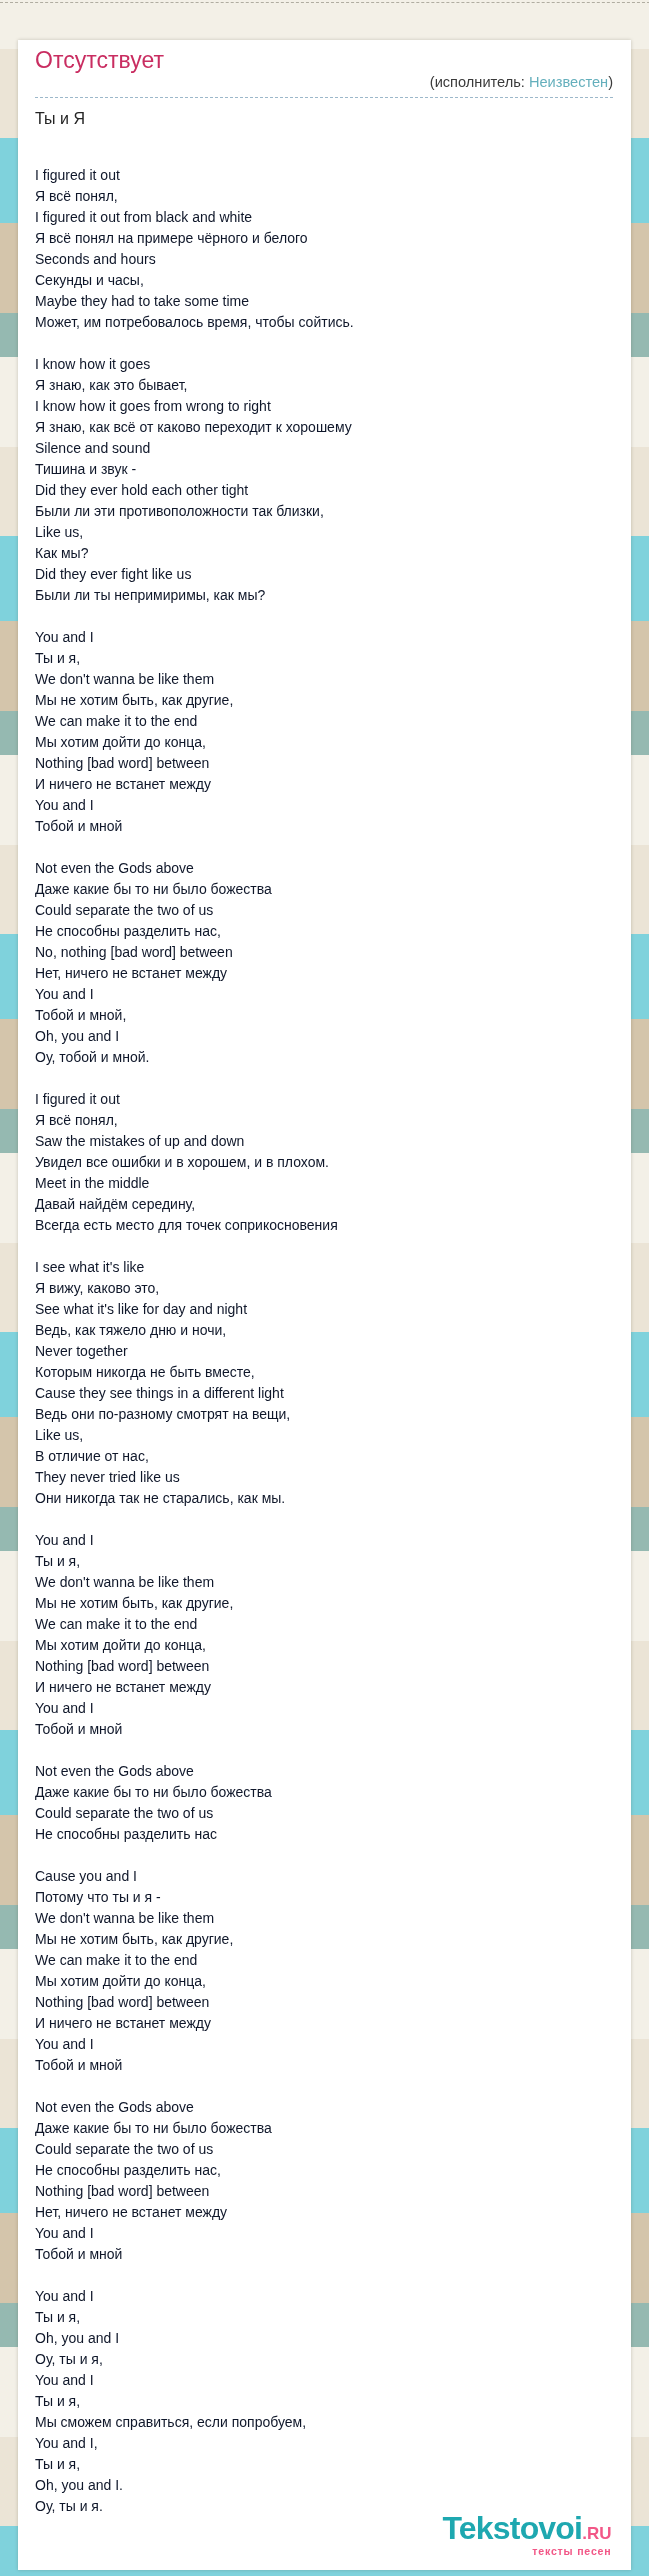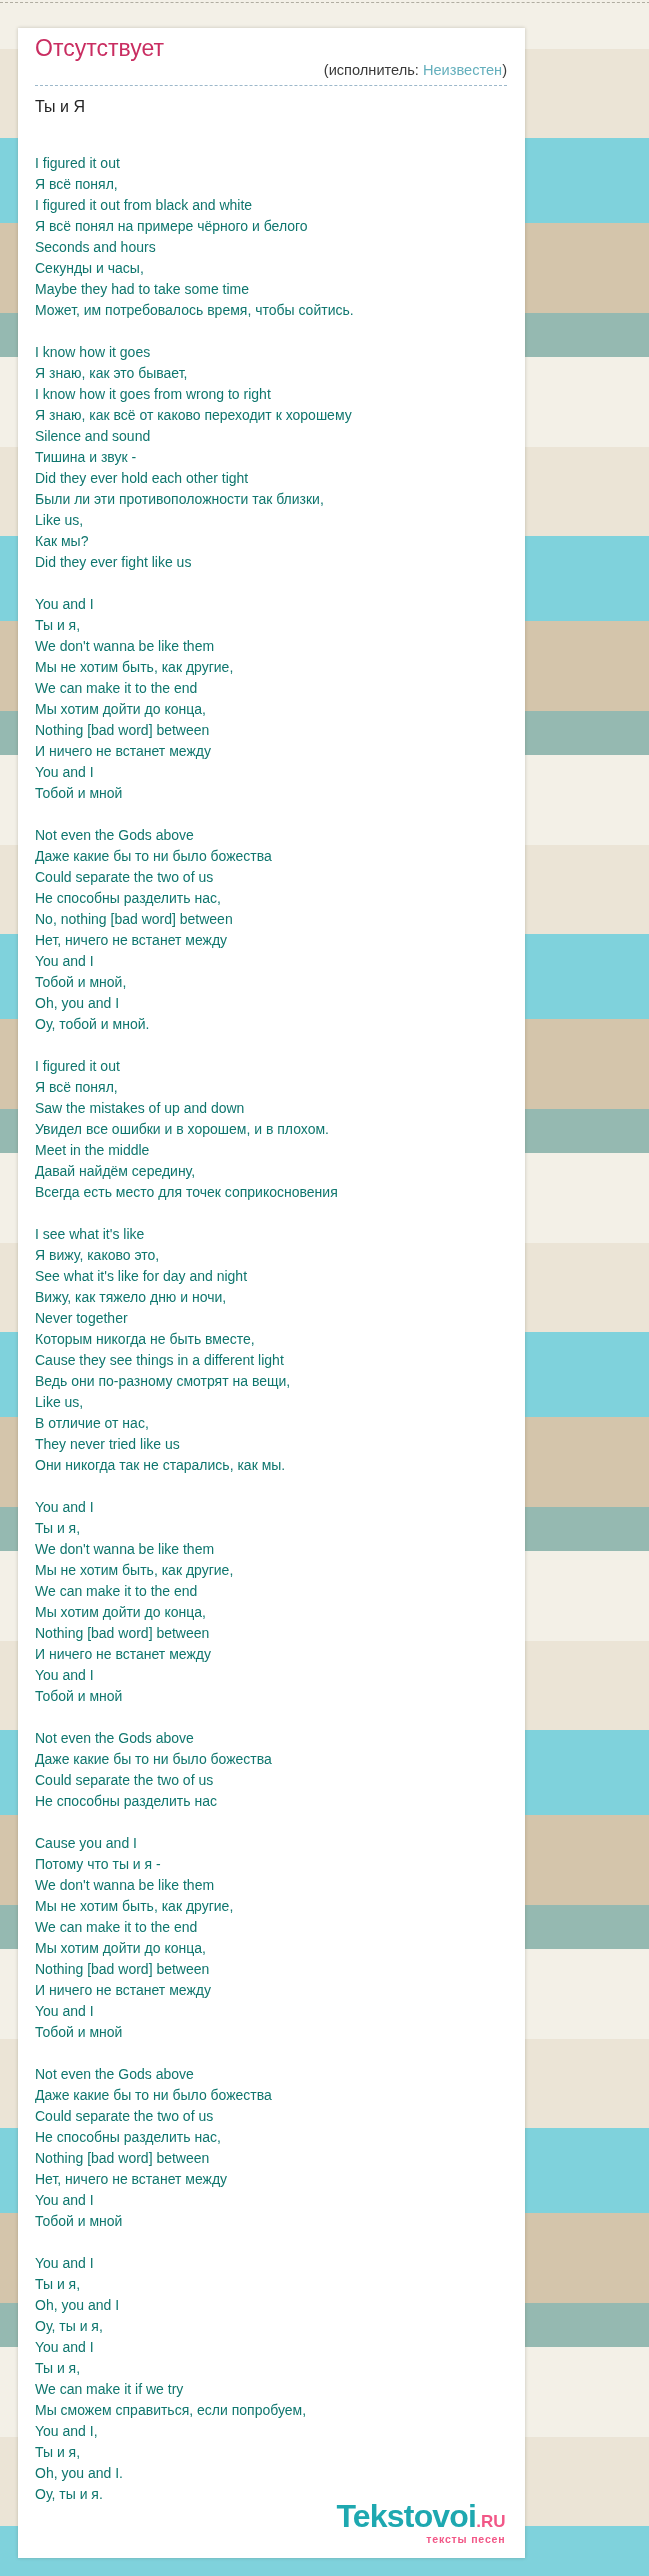--- a/index.html
+++ b/index.html
@@ -21,22 +21,22 @@
     );
   }
   .stitch-line {
     position: absolute;
     top: 2.4px; left: 0;
     width: 100%; height: 0;
     border-top: 1.6px dashed rgba(110,105,92,0.5);
   }
   .card {
     position: absolute;
-    left: 18px; top: 28px;
-    width: 507px; height: 2530px;
+    left: 18px; top: 40px;
+    width: 613px; height: 2530px;
     box-sizing: border-box;
     background: #ffffff;
     box-shadow: 0 0 3.2px rgba(60,55,40,0.25);
     padding: 6.5px 18px 0 17px;
   }
   .page-title {
     margin: 0;
     font-size: 23px;
     line-height: 26px;
     font-weight: 400;
@@ -58,21 +58,21 @@
   .song-title {
     margin-top: 10.6px;
     font-size: 16px;
     line-height: 21px;
     color: #242424;
     margin-bottom: 36px; 
   }
   .lyrics {
     font-size: 14px;
     line-height: 21px;
-    color: #0f766e;
+    color: #0f172a;
   }
   .lyric-line { white-space: pre-wrap; }
   .logo {
     position: absolute;
     right: 19.5px; bottom: 13px;
     text-align: right;
     text-decoration: none;
     line-height: 1;
   }
   .logo-main { white-space: nowrap; margin-left: 47px; }
@@ -122,20 +122,21 @@
       <div class="lyric-line">Я знаю, как это бывает,</div>
       <div class="lyric-line">I know how it goes from wrong to right</div>
       <div class="lyric-line">Я знаю, как всё от каково переходит к хорошему</div>
       <div class="lyric-line">Silence and sound</div>
       <div class="lyric-line">Тишина и звук -</div>
       <div class="lyric-line">Did they ever hold each other tight</div>
       <div class="lyric-line">Были ли эти противоположности так близки,</div>
       <div class="lyric-line">Like us,</div>
       <div class="lyric-line">Как мы?</div>
       <div class="lyric-line">Did they ever fight like us</div>
+      <div class="lyric-line">Были ли ты непримиримы, как мы?</div>
       <div class="lyric-line">&nbsp;</div>
       <div class="lyric-line">You and I</div>
       <div class="lyric-line">Ты и я,</div>
       <div class="lyric-line">We don't wanna be like them</div>
       <div class="lyric-line">Мы не хотим быть, как другие,</div>
       <div class="lyric-line">We can make it to the end</div>
       <div class="lyric-line">Мы хотим дойти до конца,</div>
       <div class="lyric-line">Nothing [bad word] between</div>
       <div class="lyric-line">И ничего не встанет между</div>
       <div class="lyric-line">You and I</div>
@@ -156,21 +157,21 @@
       <div class="lyric-line">Я всё понял,</div>
       <div class="lyric-line">Saw the mistakes of up and down</div>
       <div class="lyric-line">Увидел все ошибки и в хорошем, и в плохом.</div>
       <div class="lyric-line">Meet in the middle</div>
       <div class="lyric-line">Давай найдём середину,</div>
       <div class="lyric-line">Всегда есть место для точек соприкосновения</div>
       <div class="lyric-line">&nbsp;</div>
       <div class="lyric-line">I see what it's like</div>
       <div class="lyric-line">Я вижу, каково это,</div>
       <div class="lyric-line">See what it's like for day and night</div>
-      <div class="lyric-line">Вижу, как тяжело дню и ночи,</div>
+      <div class="lyric-line">Ведь, как тяжело дню и ночи,</div>
       <div class="lyric-line">Never together</div>
       <div class="lyric-line">Которым никогда не быть вместе,</div>
       <div class="lyric-line">Cause they see things in a different light</div>
       <div class="lyric-line">Ведь они по-разному смотрят на вещи,</div>
       <div class="lyric-line">Like us,</div>
       <div class="lyric-line">В отличие от нас,</div>
       <div class="lyric-line">They never tried like us</div>
       <div class="lyric-line">Они никогда так не старались, как мы.</div>
       <div class="lyric-line">&nbsp;</div>
       <div class="lyric-line">You and I</div>
@@ -208,21 +209,20 @@
       <div class="lyric-line">Нет, ничего не встанет между</div>
       <div class="lyric-line">You and I</div>
       <div class="lyric-line">Тобой и мной</div>
       <div class="lyric-line">&nbsp;</div>
       <div class="lyric-line">You and I</div>
       <div class="lyric-line">Ты и я,</div>
       <div class="lyric-line">Oh, you and I</div>
       <div class="lyric-line">Оу, ты и я,</div>
       <div class="lyric-line">You and I</div>
       <div class="lyric-line">Ты и я,</div>
-      <div class="lyric-line">We can make it if we try</div>
       <div class="lyric-line">Мы сможем справиться, если попробуем,</div>
       <div class="lyric-line">You and I,</div>
       <div class="lyric-line">Ты и я,</div>
       <div class="lyric-line">Oh, you and I.</div>
       <div class="lyric-line">Оу, ты и я.</div>
     </div>
 
   <a class="logo">
     <div class="logo-main"><span class="logo-brand">Tekstovoi</span><span class="logo-suffix">.RU</span></div>
     <div class="logo-tagline">тексты песен</div>

